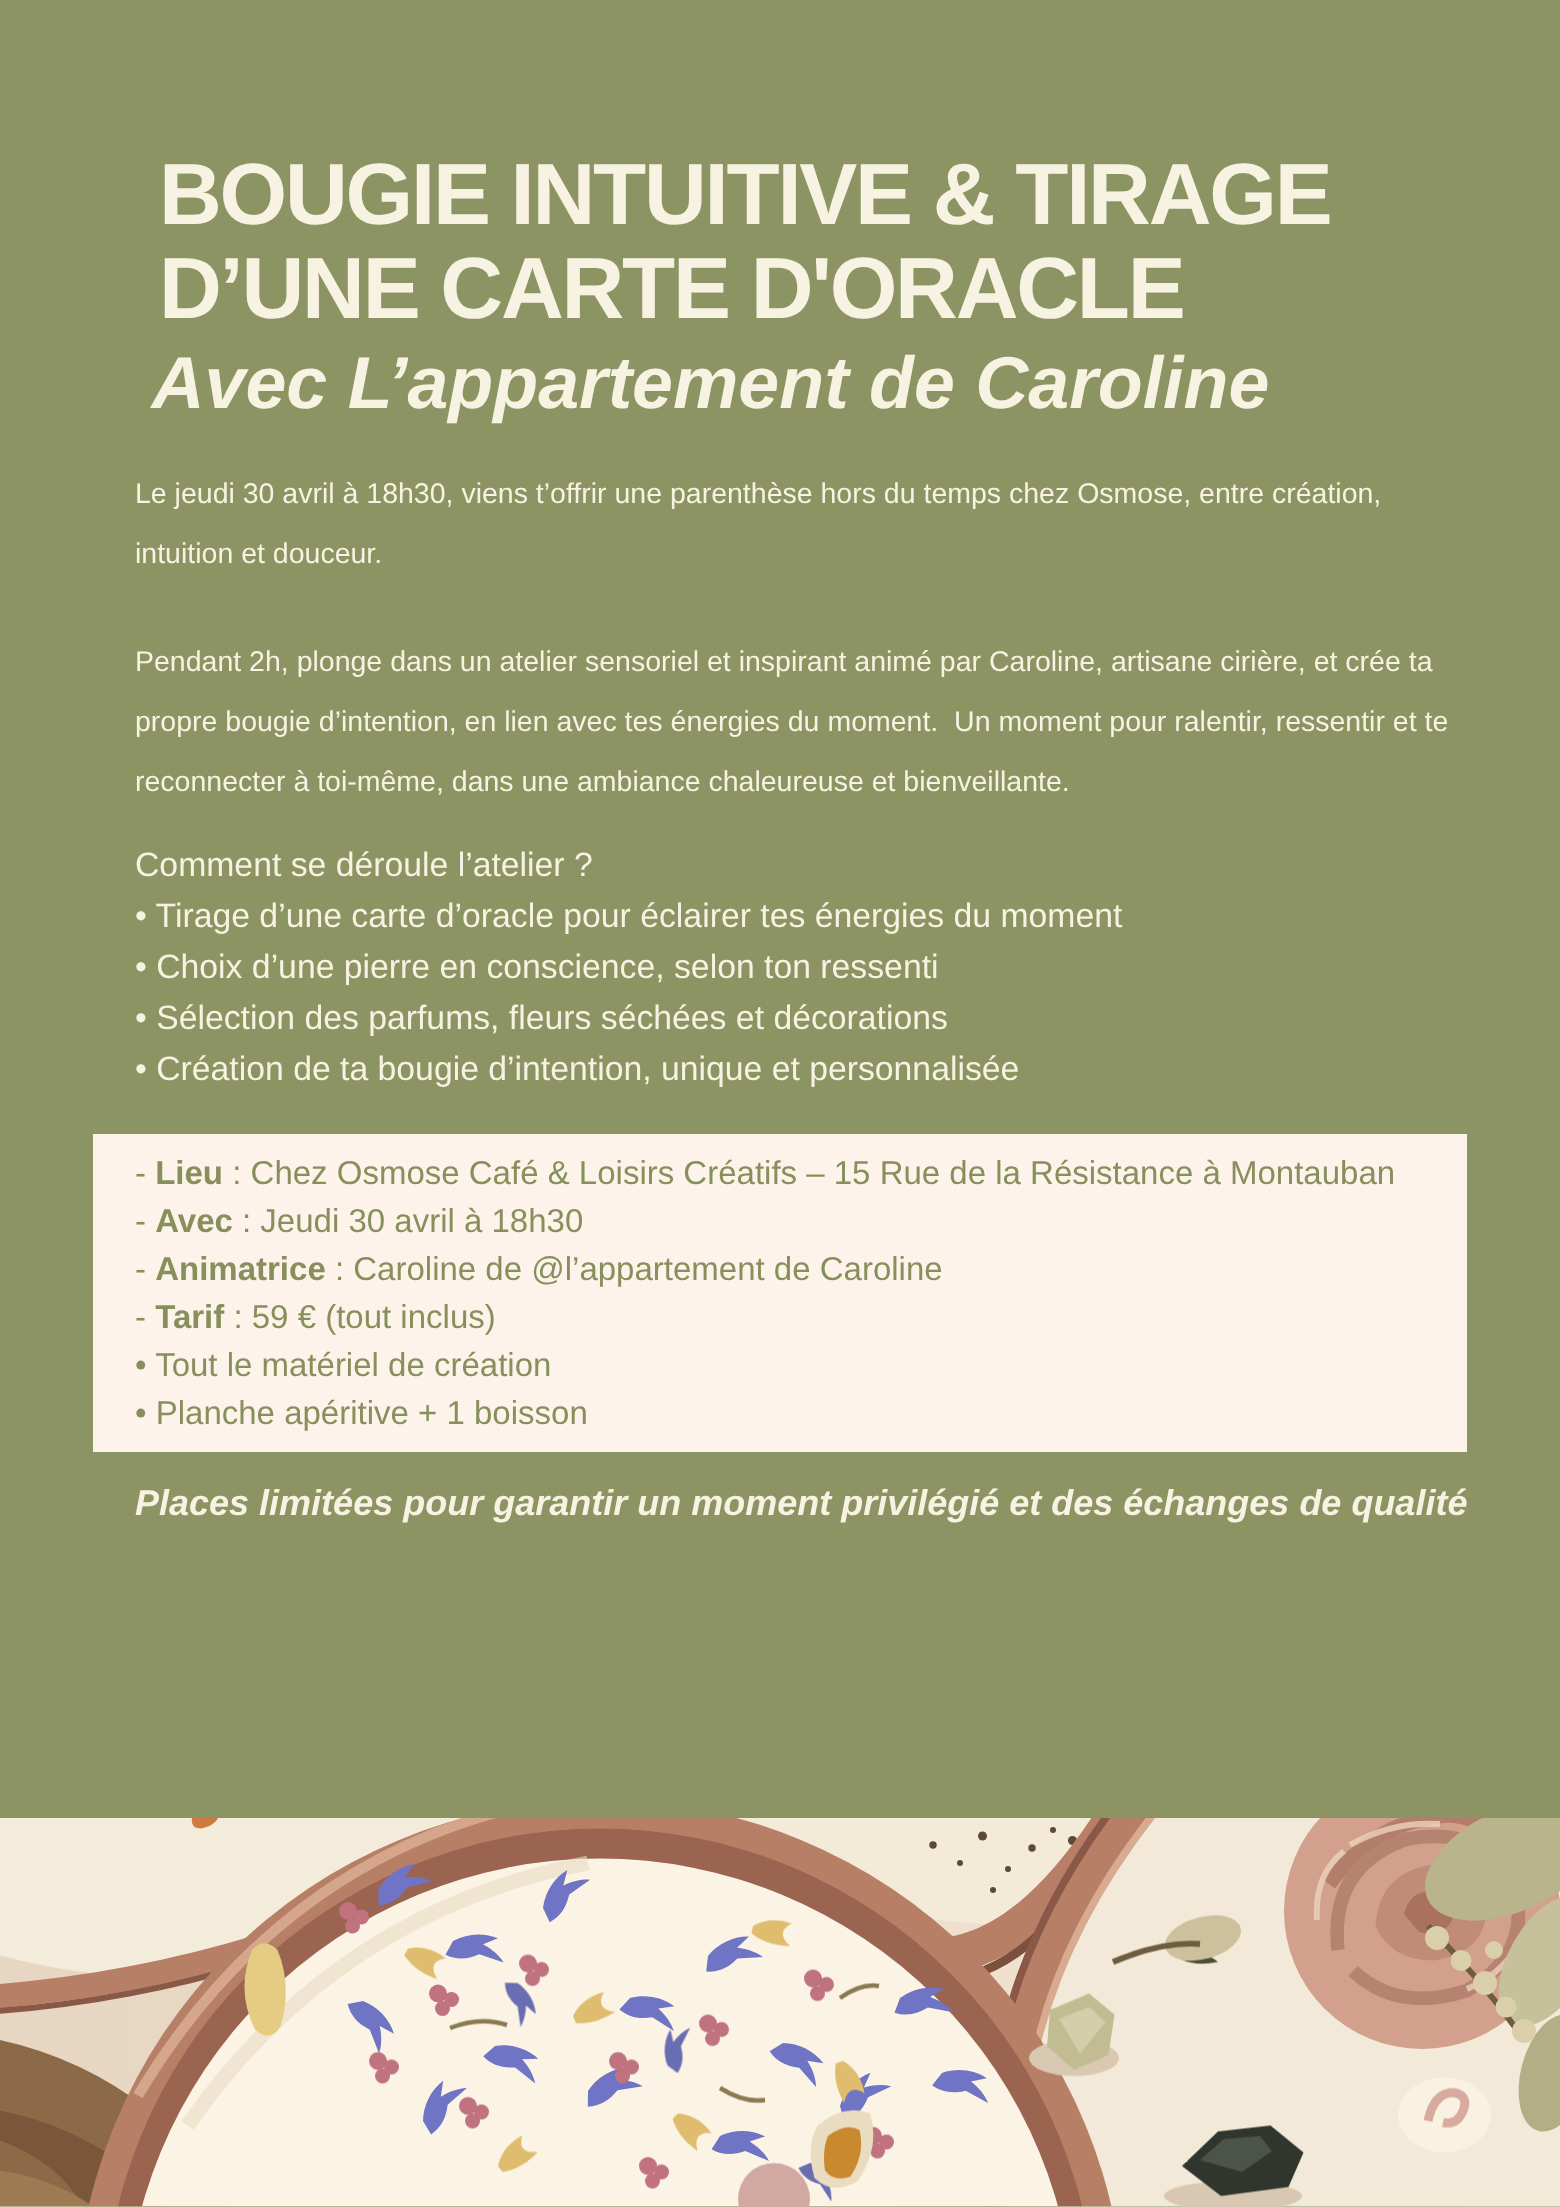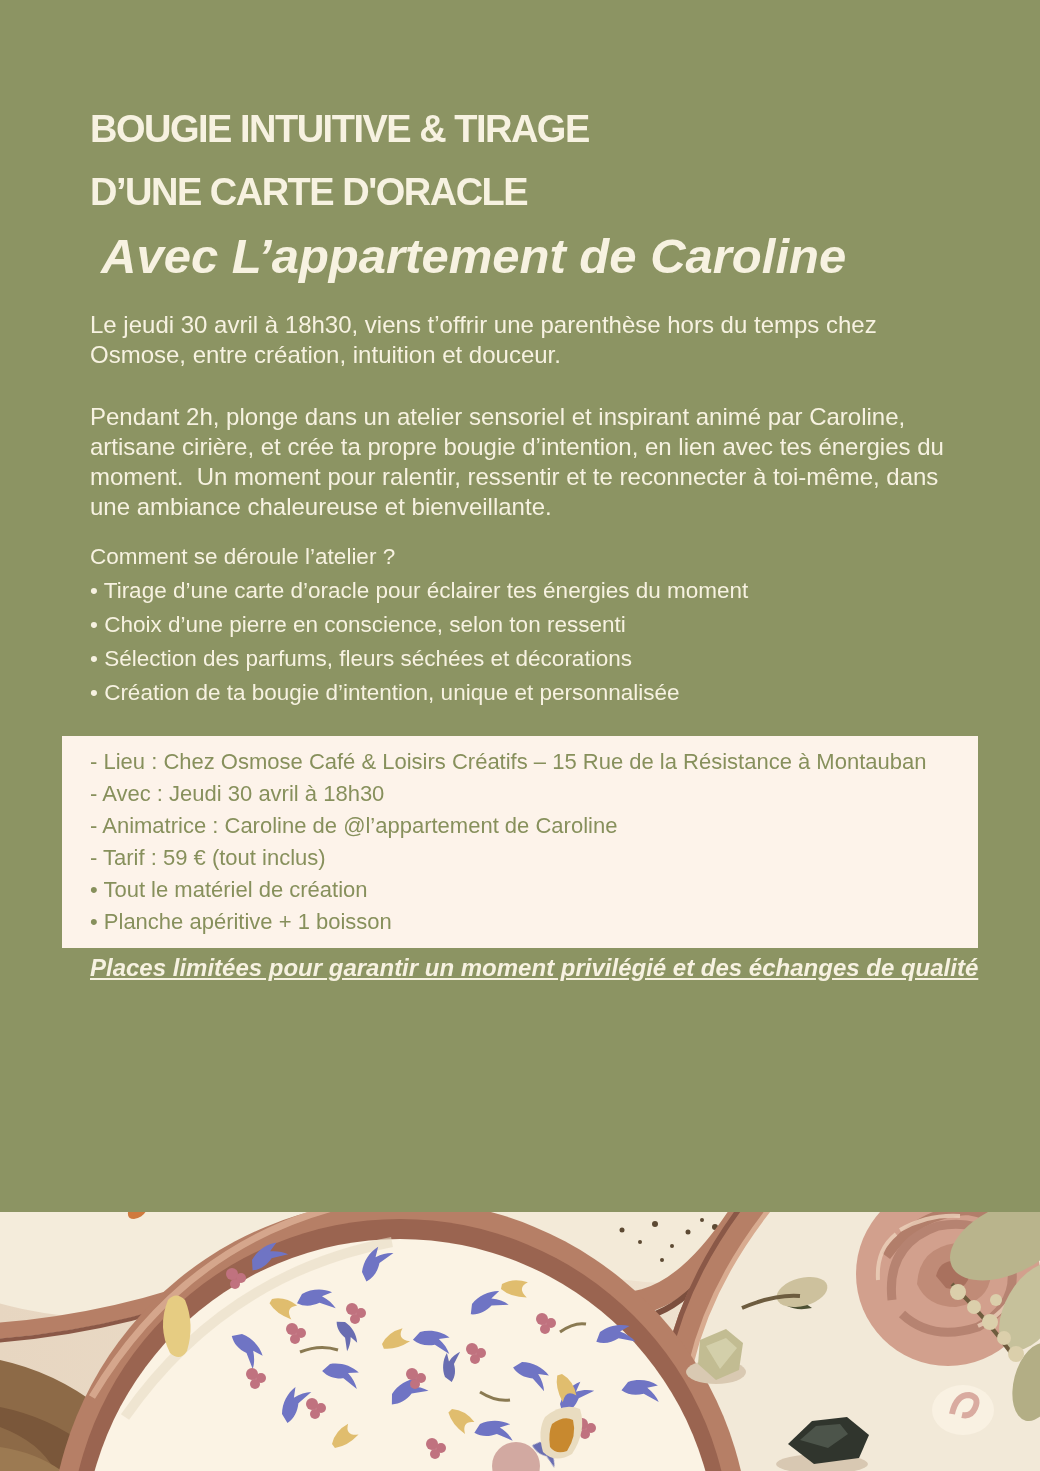--- a/index.html
+++ b/index.html
@@ -5,60 +5,59 @@
   html,body{margin:0;padding:0;}
   .page{
     position:relative;
     width:1040px;height:1471px;
     background:var(--olive,#8c9463);
     font-family:"Liberation Sans",sans-serif;
     overflow:hidden;
   }
   .content{position:absolute;left:90px;top:0;width:888px;}
   .title{
-    margin:98px 0 0 0;
-    color:var(--cream,#f7f2e1);
-    font-size:38px;line-height:63px;font-weight:bold;letter-spacing:-1.5px;
+    margin:98px 0 0 16px;
+    color:var(--cream,#f7f2e1);
+    font-size:58px;line-height:63px;font-weight:bold;letter-spacing:-1.5px;
   }
   .t-line{display:block;white-space:nowrap;}
   .subtitle{
     margin-top:8px;
     font-size:49px;line-height:48px;
     font-weight:bold;font-style:italic;
     color:var(--cream,#f7f2e1);
     white-space:nowrap;
     margin-left:11px;
   }
   .para{
     margin:0;
-    font-size:24px;line-height:30px;
+    font-size:19px;line-height:40px;
     color:var(--cream,#f7f2e1);
     white-space:pre-wrap;
   }
   .p1{margin-top:30px;}
   .p2{margin-top:32px;}
   .workshop{margin-top:18px;}
   .p3{margin-top:18px;}
   .para-line{font-size:22.5px;line-height:34px;color:var(--cream,#f7f2e1);white-space:pre-wrap;}
   .info-box{
     margin:26px 0 0 -28px;
     padding:10px 14px 10px 28px;
     background:var(--box-bg,#fdf3ea);
     color:var(--box-text,#87905c);
     font-size:22px;line-height:32px;
   }
   .info-box .row{white-space:pre-wrap;}
-  .info-box b{font-weight:normal;}
+  .info-box b{font-weight:bold;}
   .footer-note{
-    margin-top:5px;
+    margin-top:20px;
     font-size:24px;line-height:30px;
     font-weight:bold;font-style:italic;
     color:var(--cream,#f7f2e1);
     white-space:nowrap;
-    text-decoration:underline;
   }
   .photo{position:absolute;left:0;bottom:0;width:1040px;height:259px;display:block;}
 </style>
 </head>
 <body>
 
 <div class="page">
   <div class="content">
 
     <h1 class="title">

